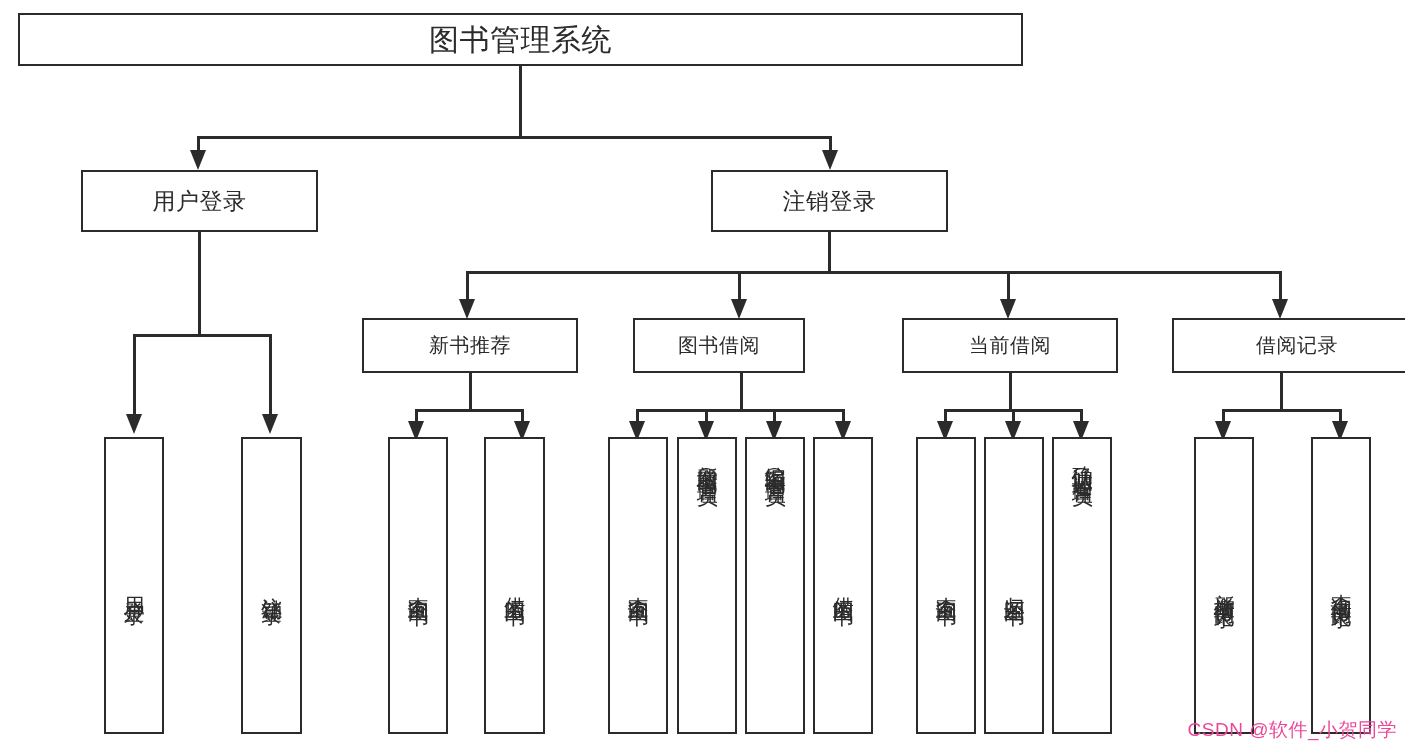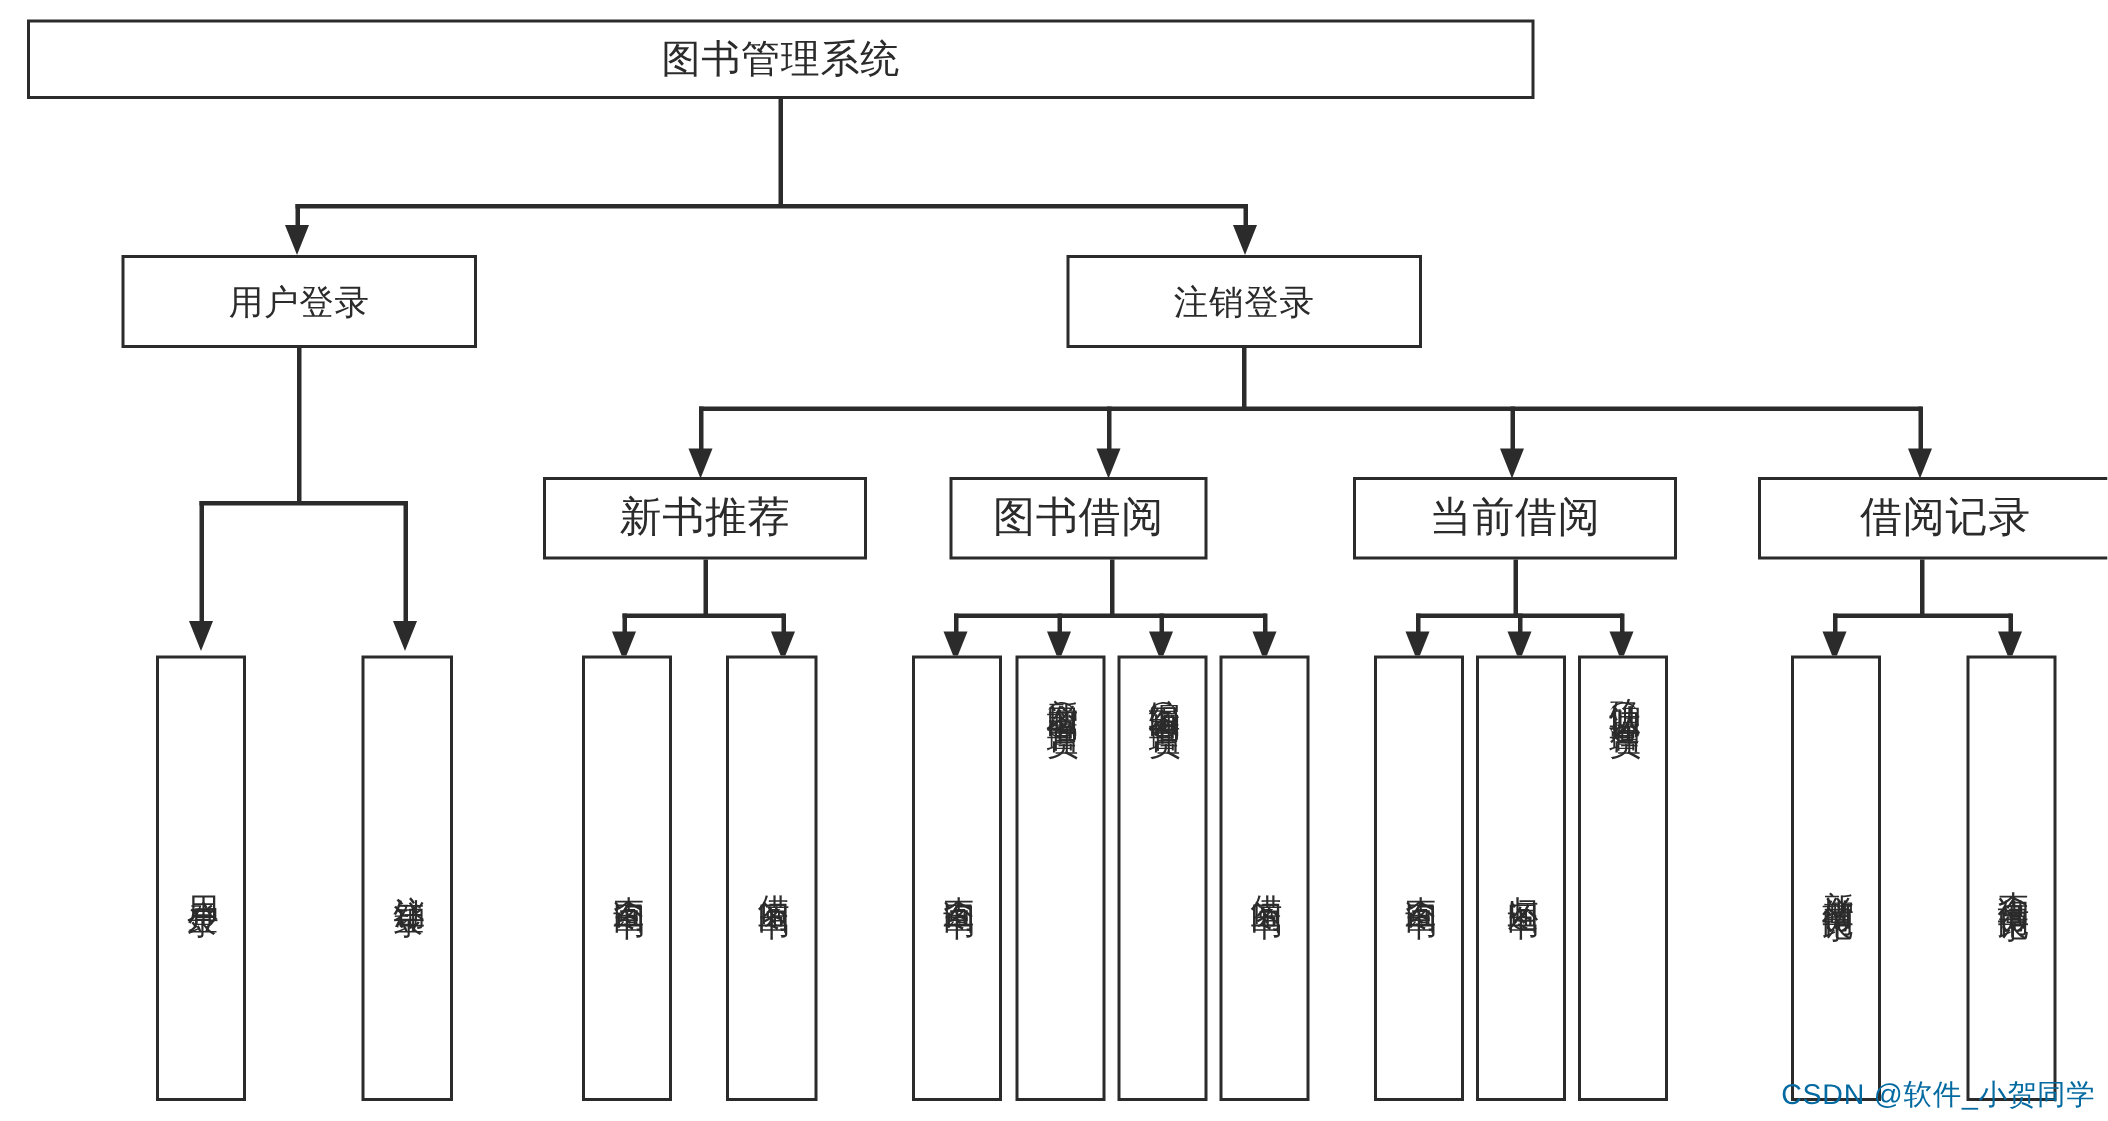--- a/index.html
+++ b/index.html
@@ -25,23 +25,23 @@
     align-items: center;
     justify-content: center;
     color: #2b2b2b;
   }
   .node .label {
     display: block;
     text-align: center;
     line-height: 1.32;
     letter-spacing: 0.5px;
   }
-  .node.root .label   { font-size: 26px; }
+  .node.root .label   { font-size: 30px; }
   .node.level2 .label { font-size: 23px; }
-  .node.level3 .label { font-size: 28px; }
+  .node.level3 .label { font-size: 20px; }
 
   
   .node.leaf {
     align-items: flex-start;
     justify-content: center;
     padding-top: 10px;
   }
   .node.leaf .label {
     writing-mode: vertical-rl;
     text-orientation: upright;
@@ -69,21 +69,21 @@
     border-right: 8px solid transparent;
     border-top: 20px solid #2b2b2b;
   }
 
   
   #watermark {
     position: absolute;
     right: 8px;
     bottom: 4px;
     font-size: 19px;
-    color: #0369a1;
+    color: #ec4899;
     letter-spacing: 0.5px;
     white-space: nowrap;
     pointer-events: none;
   }
 </style>
 </head>
 <body>
 
 <div id="canvas">
 

